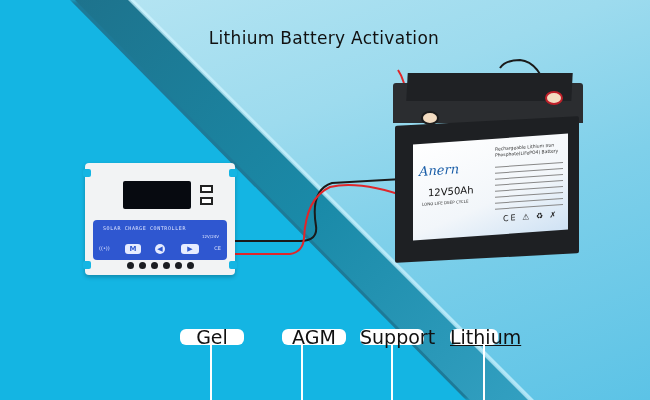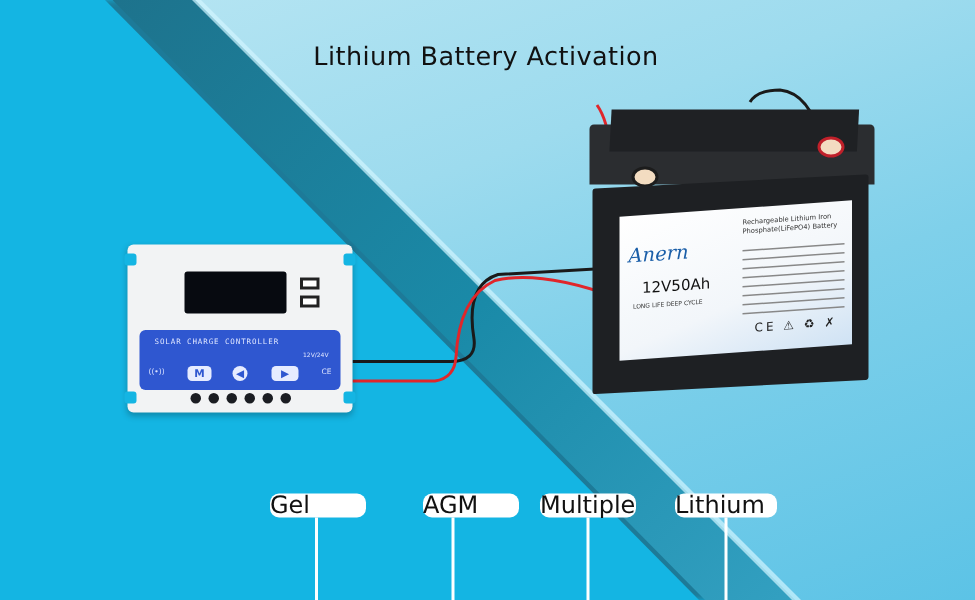--- a/index.html
+++ b/index.html
@@ -13,21 +13,21 @@
     background:linear-gradient(135deg,#1e6f88 0%,#1a8aa8 50%,#3aa6c8 100%);
     clip-path:polygon(75px 0,130px 0,530px 400px,470px 400px);}
   .band-shadow{position:absolute;inset:0;background:rgba(40,50,60,.45);
     clip-path:polygon(70px 0,82px 0,478px 400px,466px 400px);filter:blur(2px);}
   .band-highlight{position:absolute;inset:0;background:rgba(210,245,255,.7);
     clip-path:polygon(128px 0,134px 0,534px 400px,528px 400px);}
   .title{position:absolute;left:0;width:650px;top:28px;text-align:center;padding-left:0;}
   .title span{display:inline-block;margin-left:0;font-size:17px;color:#111;letter-spacing:0.3px;position:relative;left:-1px;}
   .subtitle{position:absolute;top:291px;left:225px;font-size:13.5px;color:#0c1a24;}
   .types{position:absolute;top:329px;left:0;width:650px;height:71px;}
-  .type-pill{position:absolute;height:16px;background:#fff;border-radius:6px;font-size:16px;line-height:16px;text-align:left;color:#111;}
+  .type-pill{position:absolute;height:16px;background:#fff;border-radius:6px;font-size:19px;line-height:16px;text-align:center;color:#111;}
   .type-line{position:absolute;top:16px;width:2px;height:60px;background:#fff;}
   
   .ctrl{position:absolute;left:85px;top:163px;width:150px;height:112px;background:#f2f3f4;border-radius:4px;box-shadow:0 2px 4px rgba(0,0,0,.25);}
   .ctrl-notch{position:absolute;width:8px;height:8px;background:#14b5e3;border-radius:2px;}
   .ctrl-screen{position:absolute;left:38px;top:18px;width:68px;height:28px;background:#070a10;border-radius:2px;}
   .ctrl-usb{position:absolute;left:115px;width:13px;height:8px;background:#fff;border:2px solid #222;box-sizing:border-box;}
   .ctrl-panel{position:absolute;left:8px;top:57px;width:134px;height:40px;background:#2f57d0;border-radius:4px;}
   .ctrl-label{position:absolute;left:10px;top:5px;font-size:5px;color:#dde4ff;letter-spacing:0.6px;font-family:"DejaVu Sans Mono",monospace;}
   .ctrl-volt{position:absolute;right:8px;top:14px;font-size:4px;color:#dde4ff;}
   .ctrl-btn{position:absolute;top:24px;height:10px;background:#e6ecff;border-radius:3px;color:#2f57d0;font-size:7px;font-weight:bold;text-align:center;line-height:10px;}
@@ -122,18 +122,18 @@
       <div class="bat-certs">CE ⚠ ♻ ✗</div>
     </div>
   </div>
 
 
   <div class="types">
     <div class="type-pill" style="left:180px;width:64px;">Gel</div>
     <div class="type-line" style="left:210px;"></div>
     <div class="type-pill" style="left:270px;width:64px;margin-left:12px;">AGM</div>
     <div class="type-line" style="left:301px;"></div>
-    <div class="type-pill" style="left:360px;width:64px;">Multiple</div>
+    <div class="type-pill" style="left:360px;width:64px;">Support</div>
     <div class="type-line" style="left:391px;"></div>
-    <div class="type-pill" style="left:450px;width:68px;">Lithium</div>
+    <div class="type-pill" style="left:450px;width:48px;text-decoration:underline;">Lithium</div>
     <div class="type-line" style="left:483px;"></div>
   </div>
 </div>
 
 </body></html>

